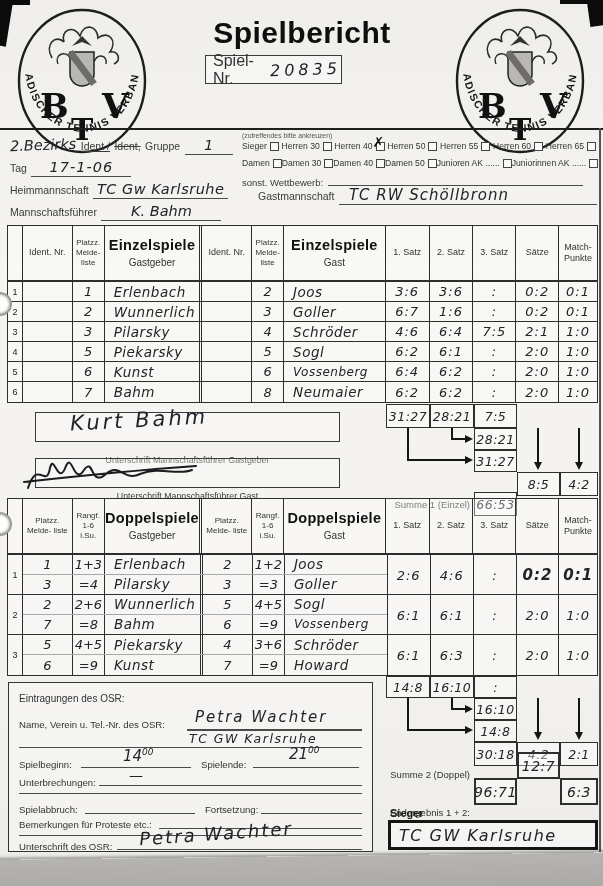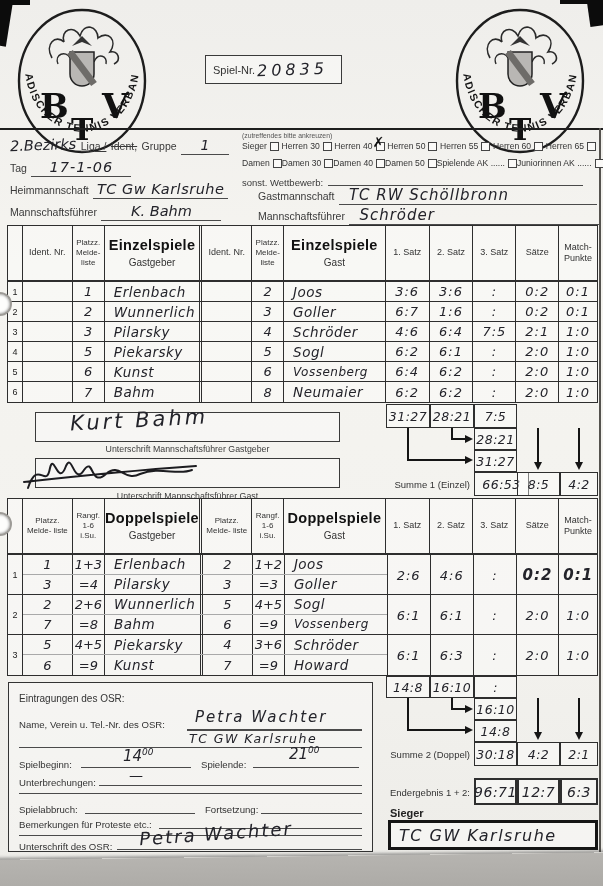--- a/index.html
+++ b/index.html
@@ -33,21 +33,21 @@
   .drow:last-child{border-bottom:none;}
   .dleft{display:flex;flex-direction:column;box-sizing:border-box;}
   .dline{display:flex;height:20px;box-sizing:border-box;border-bottom:1px solid #a9a9a9;}
   .dline.l2{border-bottom:none;}
   .sc40{height:40px;}
   
   .sumcell{position:absolute;box-sizing:border-box;border:1.2px solid #2e2e2e;display:flex;align-items:center;justify-content:center;font-size:12.5px;letter-spacing:.5px;background:rgba(255,255,255,.4);}
   .ln{position:absolute;background:#151515;}
   .arr-r{position:absolute;width:0;height:0;border-top:4px solid transparent;border-bottom:4px solid transparent;border-left:8px solid #151515;}
   .arr-d{position:absolute;width:0;height:0;border-left:4px solid transparent;border-right:4px solid transparent;border-top:8px solid #151515;}
-  .sumlabel{position:absolute;font-size:9.5px;color:#333;text-align:right;}
+  .sumlabel{position:absolute;font-size:9.5px;color:#333;text-align:right;margin-top:20px;}
   
   .cbrow{position:absolute;display:flex;justify-content:space-between;align-items:center;}
   .cbi{display:flex;align-items:center;font-size:8.6px;color:#333;white-space:nowrap;}
   .cbbox{width:7px;height:7px;border:1px solid #444;margin-left:3px;position:relative;background:#fbfaf8;}
   .cbmark{position:absolute;left:-4px;top:-9px;font-size:14px;font-weight:bold;font-style:normal;color:#111;}
   
   .sigbox{position:absolute;box-sizing:border-box;border:1.2px solid #3a3a3a;background:rgba(255,255,255,.3);}
   .cap{position:absolute;font-size:8.8px;color:#3c3c3c;text-align:center;}
   
   #osr-box{position:absolute;left:8px;top:682px;width:365px;height:170px;border:1.4px solid #333;box-sizing:border-box;background:rgba(255,255,255,.3);}
@@ -87,32 +87,33 @@
     <path d="M56,46 L80,78" stroke="#6e6c69" stroke-width="7"></path>
     <text x="26" y="112" font-family="DejaVu Serif, serif" font-size="34" font-weight="bold" fill="#111">B</text>
     <text x="88" y="112" font-family="DejaVu Serif, serif" font-size="34" font-weight="bold" fill="#111">V</text>
     <text x="57" y="134" font-family="DejaVu Serif, serif" font-size="30" font-weight="bold" fill="#111">T</text>
     <path id="arcR" d="M 12,72 A 57,66 0 0 0 124,72" fill="none"></path>
     <text font-size="10.5" font-weight="bold" fill="#141414" letter-spacing="1.5">
       <textPath href="#arcR" startOffset="50%" text-anchor="middle">BADISCHER TENNIS VERBAND</textPath>
     </text>
   </svg>
 
+  <div class="abs" style="left:170px;top:16px;width:264px;text-align:center;font-size:30px;font-weight:bold;letter-spacing:.5px;color:#0e0e0e">Spielbericht</div>
 
   <div class="abs" style="left:205px;top:55px;width:128px;height:27px;border:1.2px solid #3a3a3a;display:flex;align-items:center;padding-left:7px;background:rgba(255,255,255,.4)">
-    <span style="font-size:11px;color:#333">Spiel-Nr.</span>
+    <span style="font-size:16px;color:#333">Spiel-Nr.</span>
     <span class="hw" style="font-size:16px;letter-spacing:4px;margin-left:2px;transform:rotate(-2deg)">20835</span>
   </div>
 
   <div class="abs" style="left:0;top:128px;width:603px;height:1.6px;background:#1e1e1e"></div>
   <div class="abs" style="left:599px;top:128px;width:2px;height:724px;background:#55534f"></div>
 
   <div class="abs" style="left:10px;top:136px;width:225px">
     <span class="hw" style="font-size:14.5px;transform:rotate(-2deg);display:inline-block">2.Bezirks</span>
-    <span class="lbl"><u>Liga /</u></span>
+    <span class="lbl"><u>Ident /</u></span>
     <span class="lbl strike">Ident,</span>
     <span class="lbl">Gruppe</span>
     <span class="uline" style="display:inline-block;width:48px;text-align:center">
       <span class="hw" style="font-size:14px">1</span>
     </span>
   </div>
 
   <div class="abs" style="left:10px;top:158px">
     <span class="lbl">Tag</span>
     <span class="uline" style="display:inline-block;width:100px;text-align:center">
@@ -200,21 +201,21 @@
           <span class="cbmark hw"></span>
         </span>
       </span>
     <span class="cbi">
         <span>Damen 50</span>
         <span class="cbbox">
           <span class="cbmark hw"></span>
         </span>
       </span>
     <span class="cbi">
-        <span>Spielende AK ......</span>
+        <span>Junioren AK ......</span>
         <span class="cbbox">
           <span class="cbmark hw"></span>
         </span>
       </span>
     <span class="cbi">
         <span>Juniorinnen AK ......</span>
         <span class="cbbox">
           <span class="cbmark hw"></span>
         </span>
       </span>
@@ -225,26 +226,20 @@
     <span class="uline" style="display:inline-block;width:255px;height:11px"></span>
   </div>
 
   <div class="abs" style="left:258px;top:186px">
     <span class="lbl">Gastmannschaft</span>
     <span class="uline" style="display:inline-block;width:248px;text-align:left;padding-left:10px">
       <span class="hw" style="font-size:15px;letter-spacing:1px;white-space:nowrap">TC RW Schöllbronn</span>
     </span>
   </div>
 
-  <div class="abs" style="left:258px;top:206px">
-    <span class="lbl">Mannschaftsführer</span>
-    <span class="uline" style="display:inline-block;width:240px;text-align:left;padding-left:10px">
-      <span class="hw" style="font-size:15px;letter-spacing:1px">Schröder</span>
-    </span>
-  </div>
 
   <div class="tbl" style="left:7px;top:225px;width:591px">
     <div class="frow thead">
       <div class="c hc" style="width:15px"></div>
       <div class="c hc hc9" style="width:50px">Ident. Nr.</div>
       <div class="c hc" style="width:32px">Platzz. Melde- liste</div>
       <div class="c hc dbl" style="width:98px">
         <span class="big">Einzelspiele</span>
         <span class="sub">Gastgeber</span>
       </div>
@@ -356,27 +351,27 @@
   <div class="ln" style="left:451px;top:438px;width:16px;height:1.5px"></div>
   <div class="arr-r" style="left:465px;top:435px"></div>
   <div class="ln" style="left:407px;top:428px;width:1.5px;height:33px"></div>
   <div class="ln" style="left:407px;top:459px;width:60px;height:1.5px"></div>
   <div class="arr-r" style="left:465px;top:456px"></div>
   <div class="ln" style="left:537px;top:428px;width:1.5px;height:36px"></div>
   <div class="arr-d" style="left:534px;top:462px"></div>
   <div class="ln" style="left:578px;top:428px;width:1.5px;height:36px"></div>
   <div class="arr-d" style="left:575px;top:462px"></div>
   <div class="sumlabel" style="left:330px;top:479px;width:140px">Summe 1 (Einzel)</div>
-  <div class="sumcell hw" style="left:474px;top:472px;width:55px;height:24px">66:53</div>
+  <div class="sumcell hw" style="left:474px;top:492px;width:43px;height:24px">66:53</div>
   <div class="sumcell hw" style="left:517px;top:472px;width:43px;height:24px">8:5</div>
   <div class="sumcell hw" style="left:560px;top:472px;width:38px;height:24px">4:2</div>
 
   <div class="sigbox" style="left:35px;top:412px;width:305px;height:30px"></div>
   <div class="abs hw" style="left:70px;top:408px;font-size:21px;letter-spacing:3px;transform:rotate(-3deg)">Kurt Bahm</div>
-  <div class="cap" style="left:35px;top:444px;width:305px">Unterschrift Mannschaftsführer Gastgeber</div>
+  <div class="cap" style="left:35px;top:455px;width:305px">Unterschrift Mannschaftsführer Gastgeber</div>
   <div class="sigbox" style="left:35px;top:458px;width:305px;height:30px"></div>
   <svg class="abs" style="left:20px;top:448px" width="180" height="48" viewBox="0 0 180 48">
     <path d="M8,40 C18,10 26,42 30,20 C34,4 38,40 46,18 C52,4 54,38 64,22 C74,8 70,40 86,26 C100,14 104,34 120,26 C140,18 158,28 172,22 M4,34 C40,30 120,22 176,18" fill="none" stroke="#1c1c20" stroke-width="2" stroke-linecap="round"></path>
   </svg>
   <div class="cap" style="left:35px;top:491px;width:305px">Unterschrift Mannschaftsführer Gast</div>
 
   <div class="tbl" style="left:7px;top:498px;width:591px">
     <div class="frow thead">
       <div class="c hc" style="width:15px"></div>
       <div class="c hc" style="width:50px">Platzz. Melde- liste</div>
@@ -495,21 +490,21 @@
   <div class="arr-d" style="left:534px;top:732px"></div>
   <div class="ln" style="left:578px;top:698px;width:1.5px;height:36px"></div>
   <div class="arr-d" style="left:575px;top:732px"></div>
   <div class="sumlabel" style="left:330px;top:749px;width:140px">Summe 2 (Doppel)</div>
   <div class="sumcell hw" style="left:474px;top:742px;width:43px;height:24px">30:18</div>
   <div class="sumcell hw" style="left:517px;top:742px;width:43px;height:24px">4:2</div>
   <div class="sumcell hw" style="left:560px;top:742px;width:38px;height:24px">2:1</div>
 
   <div class="sumlabel" style="left:330px;top:787px;width:140px">Endergebnis 1 + 2:</div>
   <div class="sumcell hw" style="left:474px;top:778px;width:43px;height:27px;border-width:2px;font-size:14px">96:71</div>
-  <div class="sumcell hw" style="left:517px;top:778px;width:43px;height:27px;border-width:2px;font-size:14px">12:7</div>
+  <div class="sumcell hw" style="left:517px;top:752px;width:43px;height:27px;border-width:2px;font-size:14px">12:7</div>
   <div class="sumcell hw" style="left:560px;top:778px;width:38px;height:27px;border-width:2px;font-size:14px">6:3</div>
   <div class="abs" style="left:390px;top:807px;font-size:11px;font-weight:bold;color:#222">Sieger</div>
   <div class="abs hw" style="left:388px;top:820px;width:210px;height:30px;border:3px solid #151515;box-sizing:border-box;display:flex;align-items:center;padding-left:8px;font-size:16px;letter-spacing:1.5px;background:rgba(255,255,255,.4)">TC GW Karlsruhe</div>
 
   <div id="osr-box">
     <div class="osr-line" style="left:10px;top:10px;font-size:10px">Eintragungen des OSR:</div>
     <div class="osr-line" style="left:10px;top:36px">Name, Verein u. Tel.-Nr. des OSR:</div>
     <div class="abs uline" style="left:178px;top:682px;width:175px;height:0;top:46px;position:absolute"></div>
     <div class="abs" style="left:178px;top:29px;border-bottom:1.2px solid #4a4a4a;width:175px;height:18px;position:absolute">
       <span class="hw" style="font-size:15px;letter-spacing:2px;position:absolute;left:8px;top:-4px;white-space:nowrap">Petra Wachter</span>

